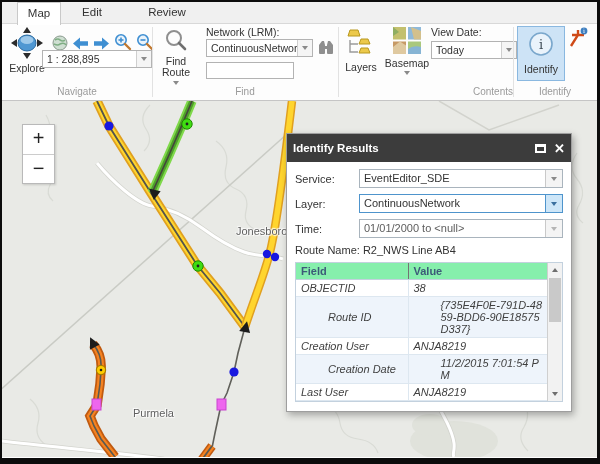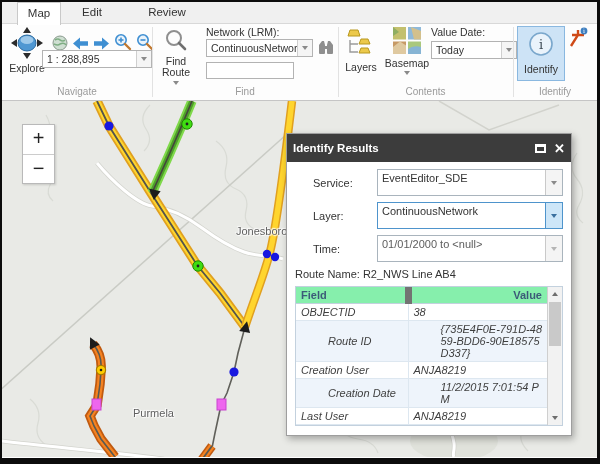--- a/index.html
+++ b/index.html
@@ -43,36 +43,36 @@
 
   
   .panel { position:absolute; left:284px; top:32px; width:286px; background:#fff;
            border:1px solid #9e9e9e; box-shadow:2px 3px 7px rgba(0,0,0,.3); }
   .panel-title { height:28px; background:#3c3c3c; color:#fff; font-size:11.5px; font-weight:bold;
                  display:flex; align-items:center; padding:0 6px; }
   .panel-title .spacer { flex:1; }
   .pt-max { width:11px; height:9px; border:2px solid #fff; border-top-width:3px; margin-right:8px; }
   .pt-close { color:#fff; font-size:13px; font-weight:bold; line-height:1; }
   .panel-body { padding:7px 8px 9px 8px; }
-  .prow { display:flex; align-items:center; margin-bottom:6px;margin-left:18px; }
+  .prow { display:flex; align-items:center; margin-bottom:6px; }
   .prow .plabel { width:64px; font-size:11px; color:#333; }
-  .pcombo { flex:1; display:flex; height:27px; border:1px solid #a9b4bd; background:#fff; }
+  .pcombo { flex:1; display:flex; height:19px; border:1px solid #a9b4bd; background:#fff; }
   .pcombo .txt { flex:1; font-size:11px; color:#333; line-height:17px; padding:0 4px; white-space:nowrap; overflow:hidden; }
   .pcombo .arrowbtn { width:17px; background:#f4f4f4; border-left:1px solid #c9c9c9; display:flex; align-items:center; justify-content:center; }
   .pcombo.focus { border:1px solid #4e94cc; }
   .pcombo.focus .arrowbtn { background:#cde6f8; border-left:1px solid #4e94cc; }
   .pcombo.focus .caret { border-top-color:#3a6f9e; }
   .pcombo.dim .txt { color:#5d5d5d; }
   .pcombo.dim .caret { border-top-color:#b5b5b5; }
   .routename { font-size:11px; color:#333; margin:2px 0 6px 0; }
   .tblwrap { display:flex; border:1px solid #c3d1de; }
   table.results { border-collapse:collapse; flex:1; }
   table.results th { background:#86efac; color:#3c5a78; font-size:11px; font-weight:bold; text-align:left;
                      padding:2px 5px; border-bottom:1px solid #c3d1de; }
-  table.results th + th { border-left:7px solid #737373;text-align:right; }
+  table.results th + th { border-left:1px solid #737373; }
   table.results td { font-size:11px; color:#3f3f3f; padding:2px 5px; border-bottom:1px solid #dde7f0;
                      vertical-align:middle; word-break:break-all;font-style:italic; }
   table.results td + td { border-left:1px solid #dde7f0; }
   table.results tr.alt td { background:#eef4fb;padding-left:32px; }
   table.results td:first-child { width:112px; }
   .scrollbar { width:15px; background:#f2f2f2; border-left:1px solid #cfcfcf; position:relative; }
   .sb-up, .sb-down { position:absolute; left:0; width:100%; height:14px; display:flex; align-items:center; justify-content:center; }
   .sb-up { top:0; } .sb-down { bottom:0; }
   .sb-up .t { width:0;height:0;border-left:3.5px solid transparent;border-right:3.5px solid transparent;border-bottom:4px solid #6e6e6e; }
   .sb-down .t { width:0;height:0;border-left:3.5px solid transparent;border-right:3.5px solid transparent;border-top:4px solid #6e6e6e; }
@@ -193,28 +193,28 @@
           <path d="M18,0 l10,4 0,8.5 -7,0 Z" fill="#d3c08c"></path>
           <rect x="0" y="14.5" width="13" height="12.5" fill="#c79a66"></rect>
           <path d="M0,20 l7,-5.5 6,4 0,8.5 -13,0 Z" fill="#dfc9a0"></path>
           <rect x="15" y="14.5" width="13" height="12.5" fill="#a9c87d"></rect>
           <path d="M15,22 q5,-4 13,-2 l0,7 -13,0 Z" fill="#86b4d4"></path>
         </svg>
       </span>
       <span class="lbl">Basemap</span>
       <span class="caret" style="margin-top:2px;"></span>
     </div>
-    <div class="smalllabel" style="left:429px; top:2px;">Value Date:</div>
+    <div class="smalllabel" style="left:429px; top:2px;">View Date:</div>
     <div class="combo" style="left:429px; top:17px; width:86px;">
       <div class="txt">Today</div>
       <div class="arrowbtn">
           <span class="caret"></span>
         </div>
     </div>
-    <div class="grouplabel" style="left:336px; width:175px;">Contents</div>
+    <div class="grouplabel" style="left:336px; width:175px;text-align:right;">Contents</div>
     <div class="vsep" style="left:511px;"></div>
 
     <div class="identify-btn">
       <span>
         <svg width="26" height="26" viewBox="0 0 26 26">
           <circle cx="13" cy="13" r="11" fill="#eaf3fb" stroke="#7aa7cc" stroke-width="1.6"></circle>
           <text x="13" y="18" text-anchor="middle" font-family="'DejaVu Serif', serif" font-size="13" fill="#3d4a55">i</text>
         </svg>
       </span>
       <span class="lbl">Identify</span>

